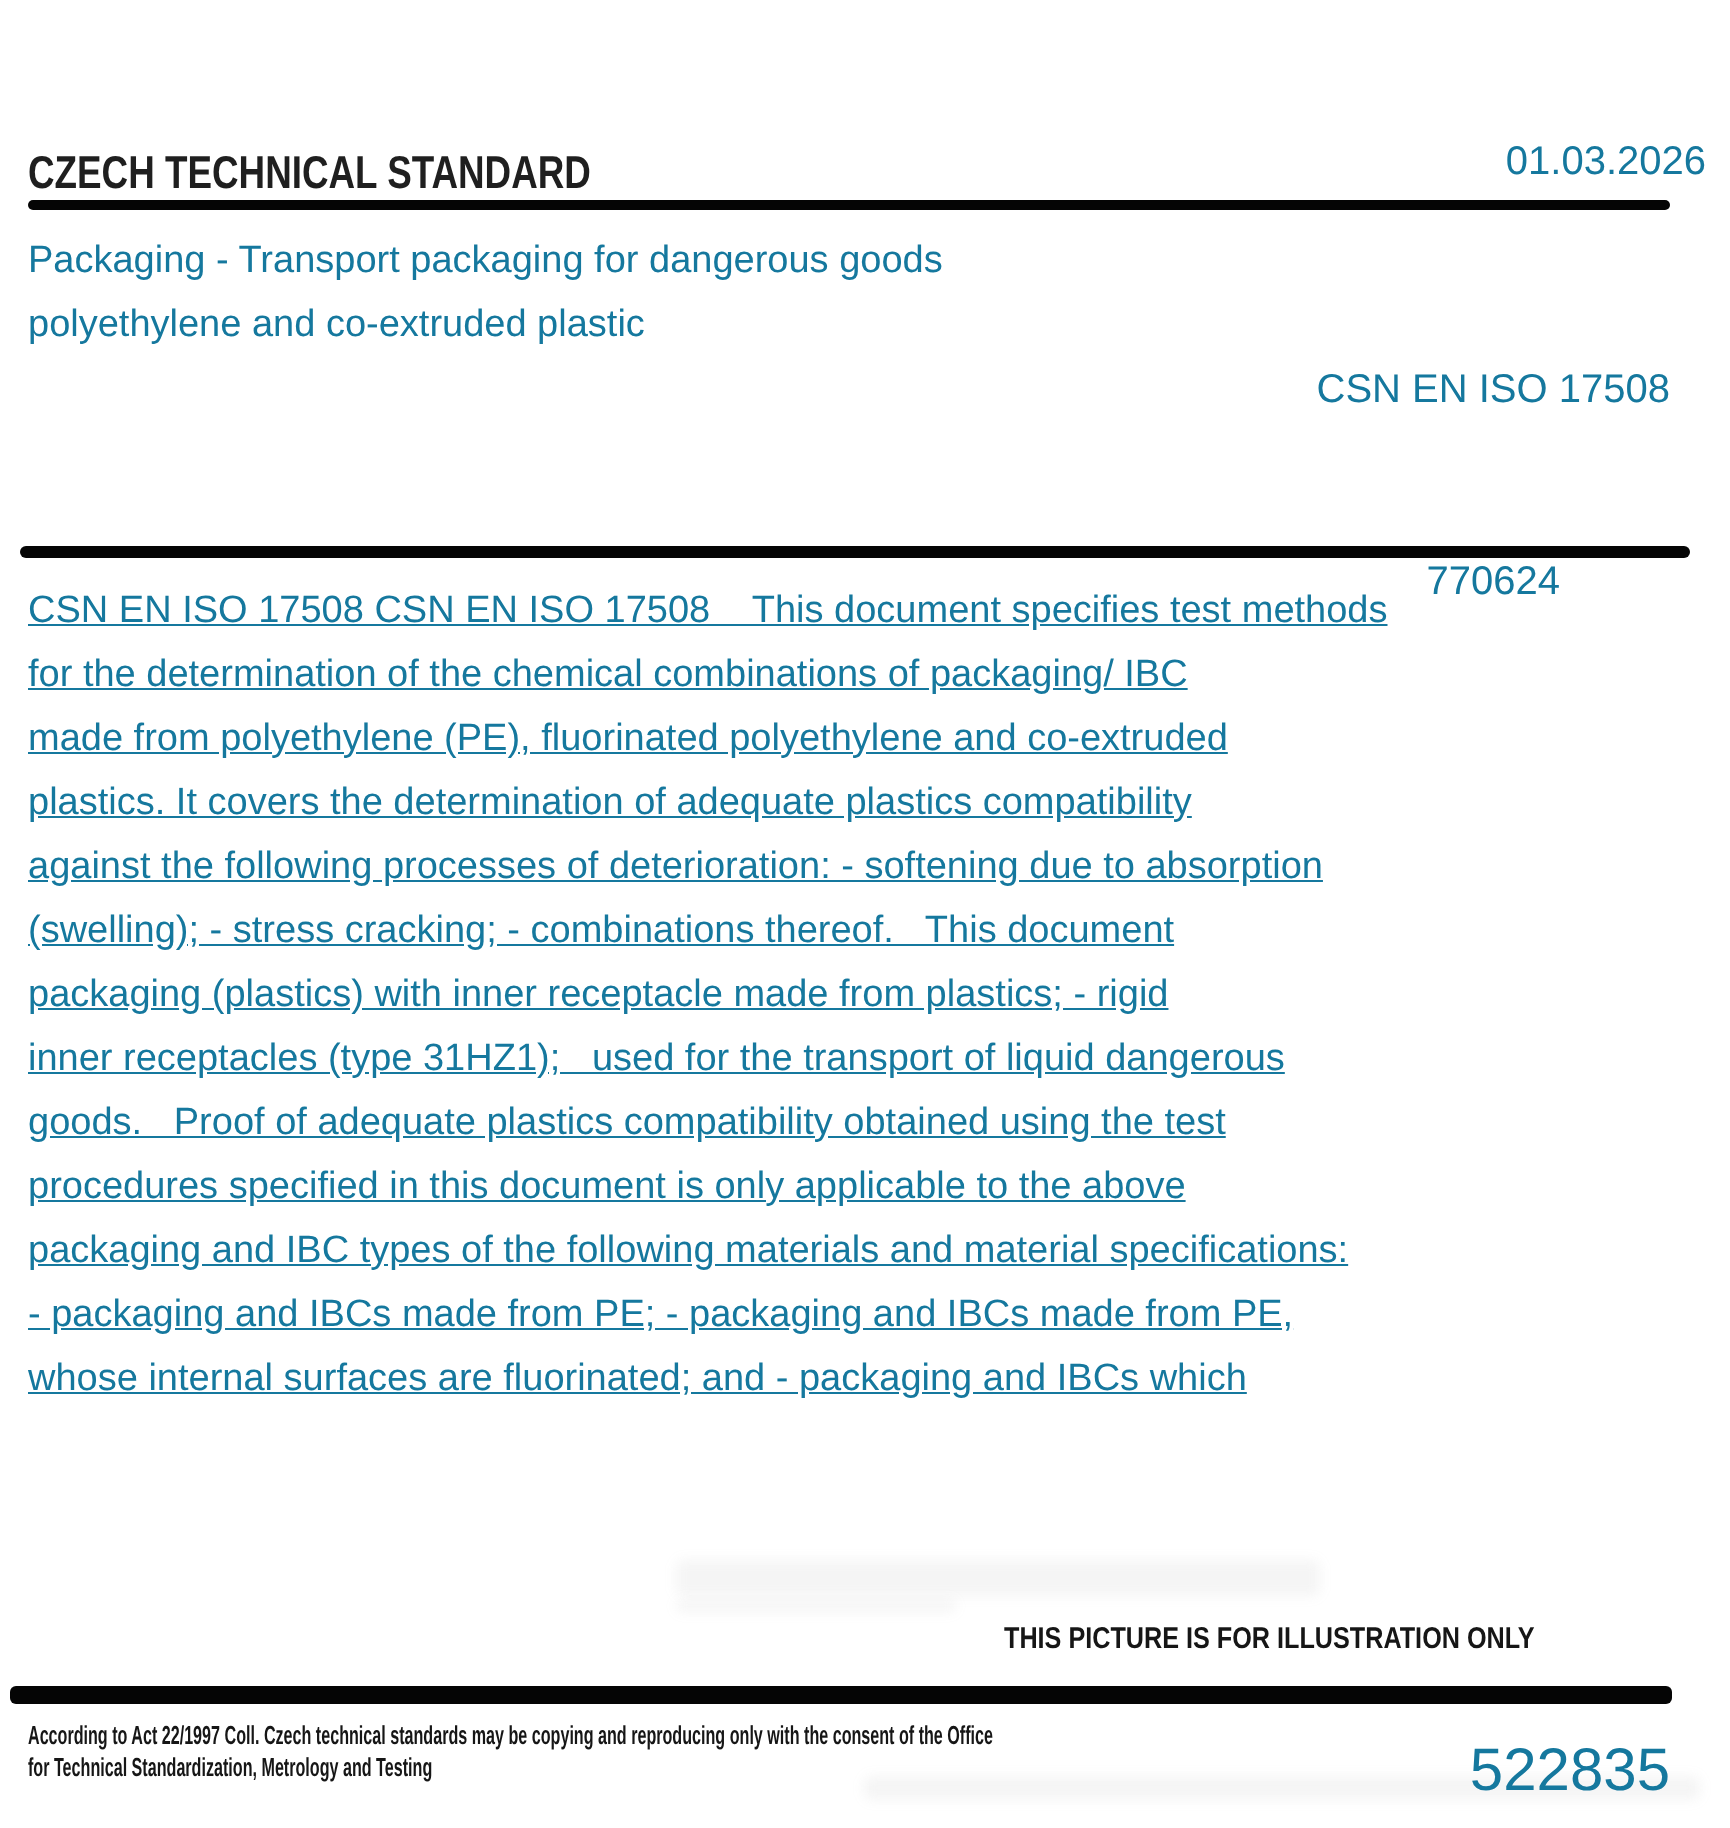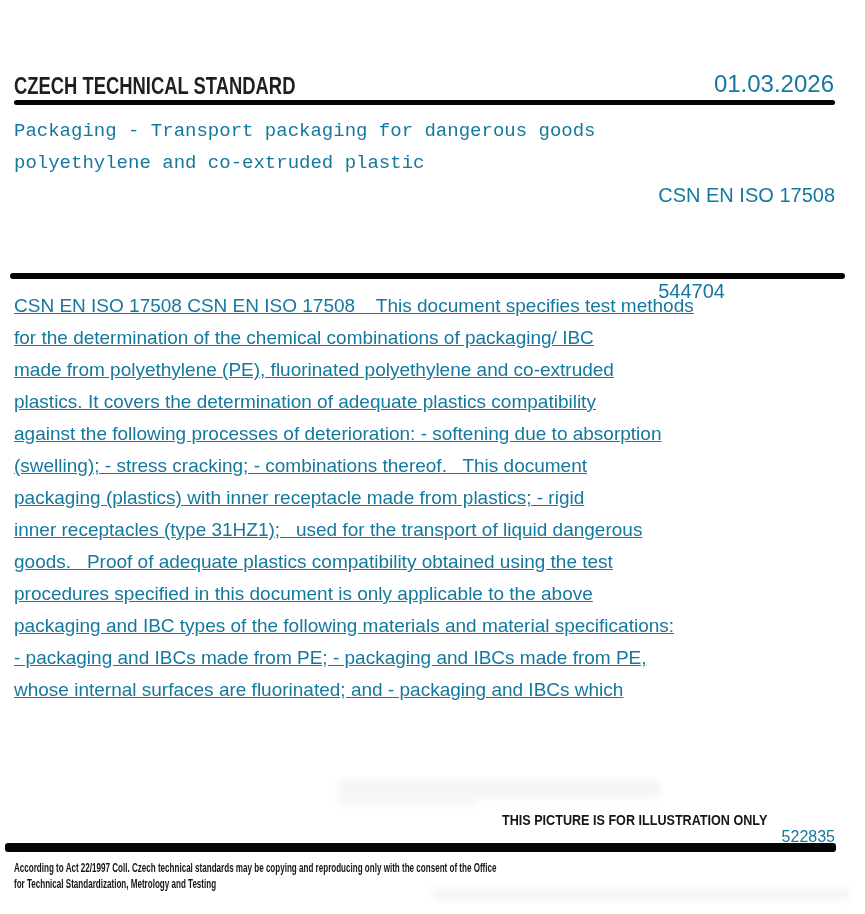--- a/index.html
+++ b/index.html
@@ -18,40 +18,40 @@
   }
 
   
   .header-title{
     position:absolute;left:14px;top:73px;
     font-size:23px;font-weight:700;color:var(--ink);
     transform:scaleX(0.80);transform-origin:left top;
     white-space:pre;letter-spacing:0;
   }
   .header-date{
-    position:absolute;right:31px;top:70px;
-    font-size:24px;color:var(--teal);
+    position:absolute;right:12px;top:70px;
+    font-size:20px;color:var(--teal);
     white-space:pre;
   }
 
   
   .rule{position:absolute;background:var(--rule);border-radius:3px;}
   .rule-1{left:14px;top:100px;width:821px;height:5px;}
   .rule-2{left:10px;top:273px;width:835px;height:6px;}
   .rule-3{left:5px;top:843px;width:831px;height:9px;}
 
   
   .doc-title{
     position:absolute;left:14px;top:115px;width:560px;
-    font-size:19px;line-height:32px;color:var(--teal);font-family:Liberation Mono, monospace;
+    font-size:19px;line-height:32px;color:var(--teal);
   }
   .doc-title .line{white-space:pre;}
   .std-codes{
     position:absolute;right:30px;top:115px;
-    text-align:left;font-size:20px;line-height:32px;color:var(--teal);
+    text-align:center;font-size:20px;line-height:32px;color:var(--teal);
     white-space:pre;
   }
 
   
   .abstract{
     position:absolute;left:14px;top:290px;width:830px;
     font-size:19px;line-height:32px;color:var(--teal);
   }
   .abstract .line{white-space:pre;text-decoration:underline;}
 
@@ -70,41 +70,41 @@
   }
 
   
   .footer-legal{
     position:absolute;left:14px;top:860px;
     font-size:13px;font-weight:700;color:#161616;line-height:15.5px;
     transform:scaleX(0.62);transform-origin:left top;
   }
   .footer-legal .line{white-space:pre;}
   .footer-number{
-    position:absolute;right:30px;top:828px;
-    font-size:16px;color:var(--teal);
+    position:absolute;right:30px;top:869px;
+    font-size:30px;color:var(--teal);
     white-space:pre;
   }
 </style>
 </head>
 <body>
 
 <div class="canvas">
 
   <div class="header-title">CZECH TECHNICAL STANDARD</div>
   <div class="header-date">01.03.2026</div>
   <div class="rule rule-1"></div>
 
   <div class="doc-title">
       <div class="line">Packaging - Transport packaging for dangerous goods</div>
       <div class="line">polyethylene and co-extruded plastic</div>
     </div>
   <div class="std-codes">
     <div class="line">CSN EN ISO 17508</div>
-    <div class="line">544704</div>
+    <div class="line">770624</div>
   </div>
 
   <div class="rule rule-2"></div>
 
   <div class="abstract">
       <div class="line">CSN EN ISO 17508 CSN EN ISO 17508    This document specifies test methods</div>
       <div class="line">for the determination of the chemical combinations of packaging/ IBC</div>
       <div class="line">made from polyethylene (PE), fluorinated polyethylene and co-extruded</div>
       <div class="line">plastics. It covers the determination of adequate plastics compatibility</div>
       <div class="line">against the following processes of deterioration: - softening due to absorption</div>

